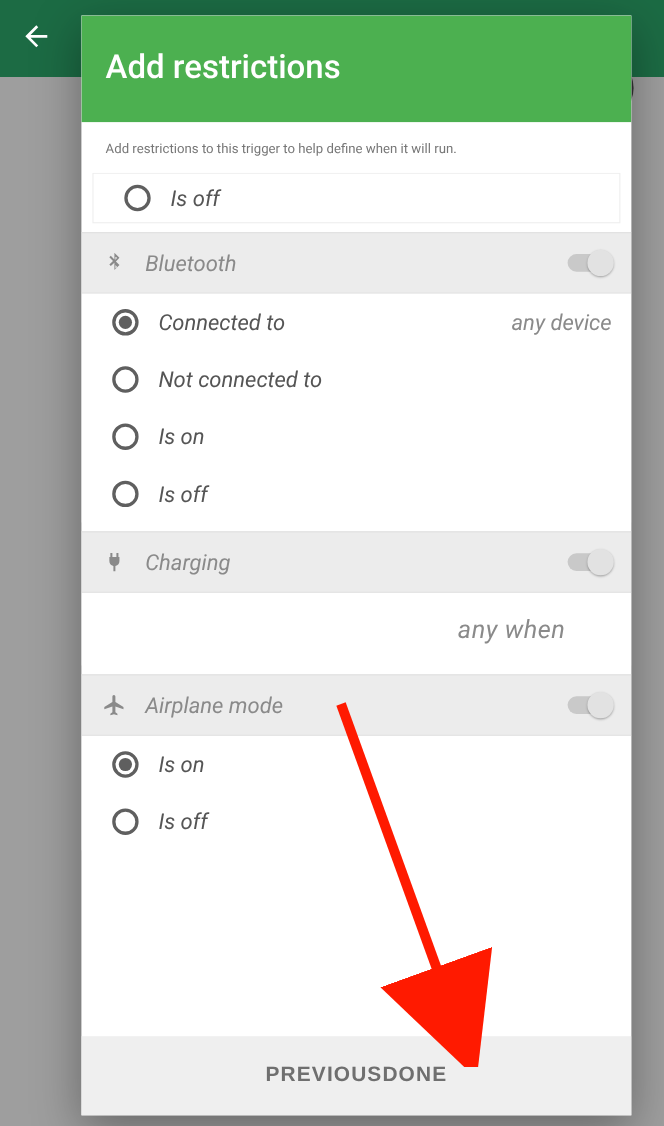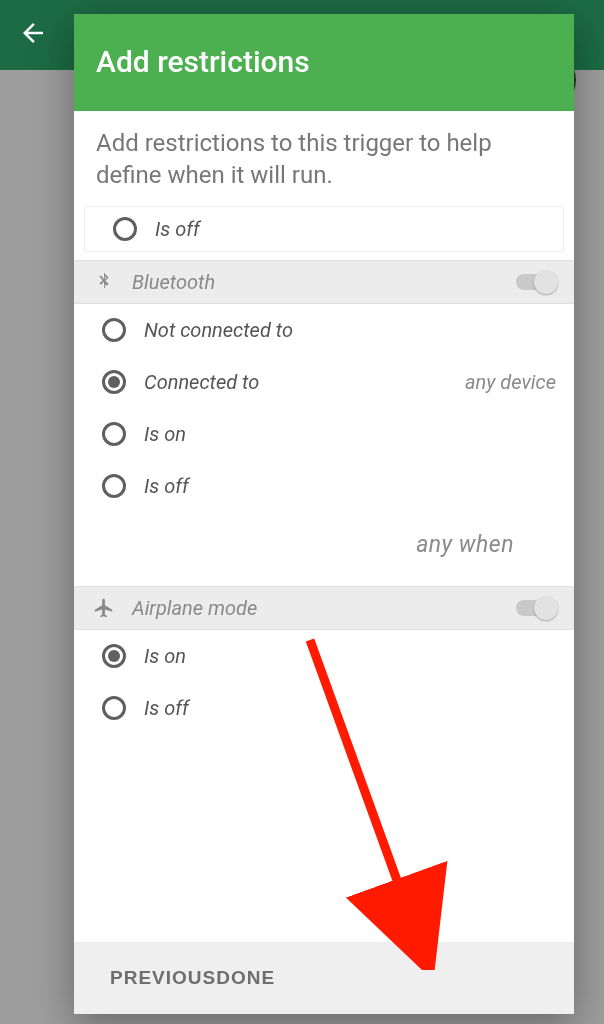--- a/index.html
+++ b/index.html
@@ -10,43 +10,43 @@
   .bg-appbar { position: absolute; top: 0; left: 0; right: 0; height: 70px; background: #1c6b44; display: flex; align-items: center; padding: 0 18px; }
   .bg-back { color: #fff; }
   .bg-fab { position: absolute; right: 28px; top: 50px; width: 60px; height: 60px; border-radius: 50%; background: #333; }
 
   .dialog {
     position: absolute; left: 74px; top: 14px; width: 500px; height: 1000px;
     background: #fff; box-shadow: 0 12px 40px rgba(0,0,0,.35);
     display: flex; flex-direction: column; overflow: hidden;
   }
   .dlg-header { background: #4cb050; color: #fff; padding: 30px 22px 32px; font-size: 30px; font-weight: 500; }
-  .dlg-desc { color: #777; font-size: 24px; padding: 16px 22px 14px; line-height: 1.35; }
+  .dlg-desc { color: #777; font-size: 12px; padding: 16px 22px 14px; line-height: 1.35; }
 
   .scroll { flex: 1; overflow: hidden; font-style: italic; }
 
   .section-head {
     background: #ececec; color: #8a8a8a; display: flex; align-items: center;
-    height: 44px; padding: 0 18px; font-size: 20px; border-top: 1px solid #e0e0e0; border-bottom: 1px solid #e0e0e0;
+    height: 56px; padding: 0 18px; font-size: 20px; border-top: 1px solid #e0e0e0; border-bottom: 1px solid #e0e0e0;
     margin-top: 8px;
   }
   .section-head .lbl { flex: 1; margin-left: 16px; }
   .section-body { background: #fff; }
 
   .option-row { display: flex; align-items: center; height: 52px; padding: 0 18px 0 28px; font-size: 20px; color: #555; }
   .option-row .radio { margin-right: 18px; flex-shrink: 0; }
   .option-row .val { color: #8a8a8a; font-size: 20px; }
   .option-row .txt { flex: 1; }
 
   .partial-row { display: flex; align-items: center; height: 46px; padding: 0 18px 0 28px; font-size: 20px; color: #555; border: 1px solid #eee; margin: 0 10px 6px; }
   .partial-row .radio { margin-right: 18px; }
 
   .value-row { display: flex; align-items: center; height: 66px; padding-right: 60px; justify-content: flex-end; color: #8a8a8a; font-size: 23px; letter-spacing: .5px; }
 
-  .footer { height: 72px; background: #efefef; display: flex; align-items: center; justify-content: flex-start; padding: 0 36px; }
+  .footer { height: 72px; background: #efefef; display: flex; align-items: center; justify-content: center; padding: 0 36px; }
   .footer-btn { color: #6f6f6f; font-size: 19px; font-weight: 600; letter-spacing: 1px; background: none; border: none; cursor: pointer; }
 
   
   .radio { width: 24px; height: 24px; border: 3px solid #5f5f5f; border-radius: 50%; display: inline-flex; align-items: center; justify-content: center; }
   .radio.sel::after { content: ""; width: 12px; height: 12px; background: #5f5f5f; border-radius: 50%; }
 
   
   .toggle { width: 40px; height: 16px; background: #c9c9c9; border-radius: 10px; position: relative; }
   .toggle::after { content: ""; position: absolute; right: -2px; top: -4px; width: 24px; height: 24px; background: #e2e2e2; border-radius: 50%; box-shadow: 0 1px 2px rgba(0,0,0,.3); }
 
@@ -84,38 +84,47 @@
       <span class="icon">
         <svg viewBox="0 0 24 24">
             <path d="M12 2l5 5-3.5 3.5L17 14l-5 5v-7.2L8.4 15 7 13.6 10.6 10 7 6.4 8.4 5 12 8.6V2zm1 3.8v3.4L14.7 7 13 5.8zm0 8.4v3.4L14.7 16 13 14.2z"></path>
           </svg>
       </span>
       <span class="lbl">Bluetooth</span>
       <span class="toggle"></span>
     </div>
     <div class="section-body">
       <div class="option-row">
-        <span class="radio"></span>
-        <span class="txt">Not connected to</span>
-      </div>
-      <div class="option-row">
         <span class="radio sel"></span>
         <span class="txt">Connected to</span>
         <span class="val">any device</span>
+      </div>
+      <div class="option-row">
+        <span class="radio"></span>
+        <span class="txt">Not connected to</span>
       </div>
       <div class="option-row">
         <span class="radio"></span>
         <span class="txt">Is on</span>
       </div>
       <div class="option-row">
         <span class="radio"></span>
         <span class="txt">Is off</span>
       </div>
     </div>
 
+    <div class="section-head">
+      <span class="icon">
+        <svg viewBox="0 0 24 24">
+            <path d="M16 7V3h-2v4h-4V3H8v4H7v4a5 5 0 0 0 4 4.9V21h2v-5.1A5 5 0 0 0 17 11V7h-1z"></path>
+          </svg>
+      </span>
+      <span class="lbl">Charging</span>
+      <span class="toggle"></span>
+    </div>
     <div class="section-body">
       <div class="value-row">
         <span>any when</span>
       </div>
     </div>
 
     <div class="section-head">
       <span class="icon">
         <svg viewBox="0 0 24 24">
             <path d="M21 16v-2l-8-5V3.5a1.5 1.5 0 0 0-3 0V9l-8 5v2l8-2.5V19l-2 1.5V22l3.5-1 3.5 1v-1.5L13 19v-5.5l8 2.5z"></path>

